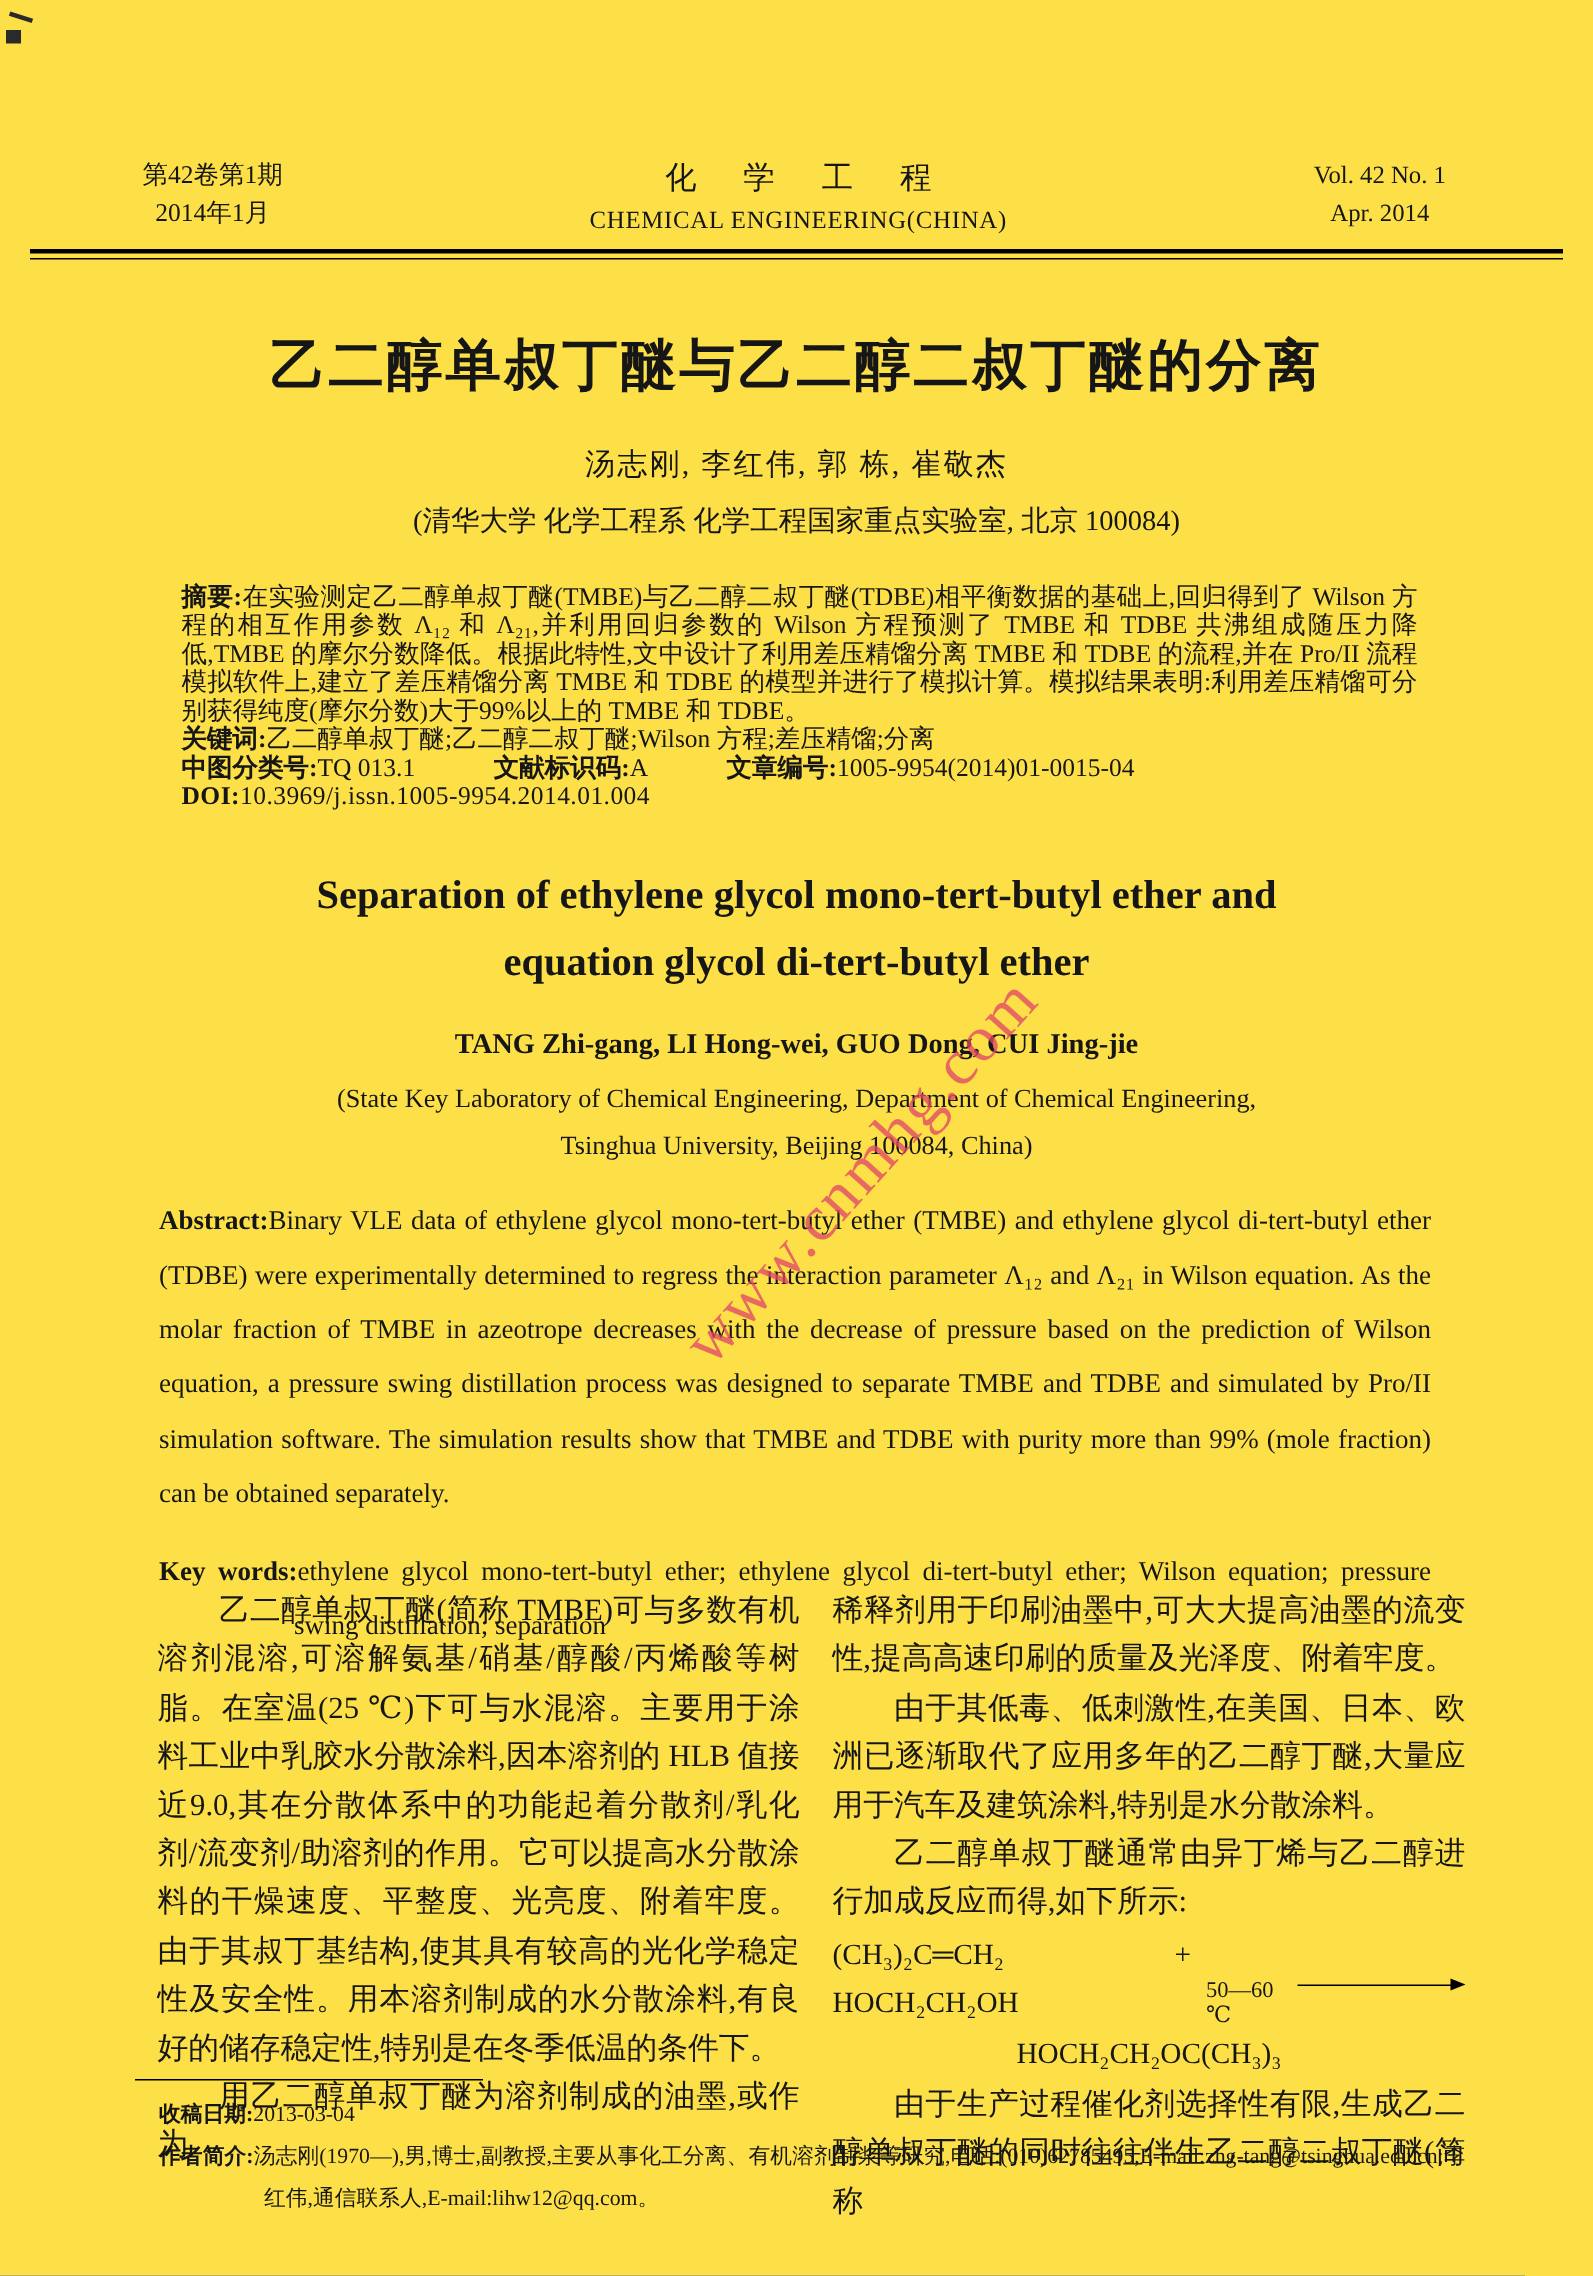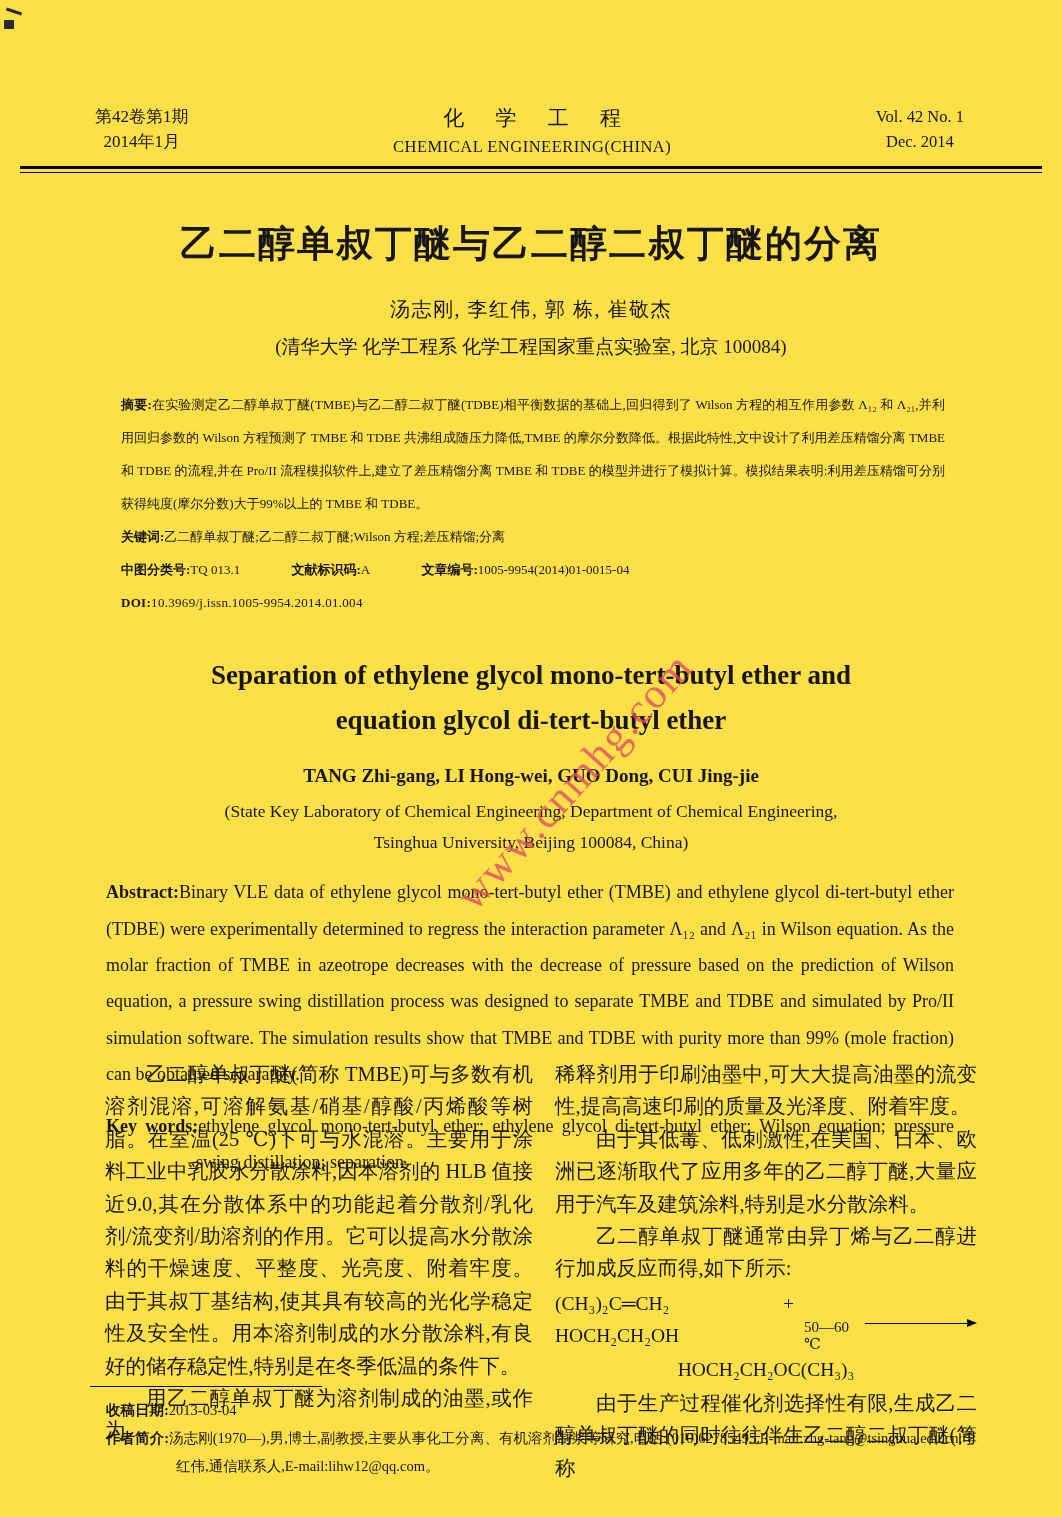--- a/index.html
+++ b/index.html
@@ -24,21 +24,21 @@
   .double-rule { margin:9px 20px 0 20px; height:3px;
     border-top:3px solid #000; border-bottom:1.5px solid #000; }
 
   
   .title-cn { text-align:center; font-size:37px; font-weight:700;
     letter-spacing:2px; margin:46px 0 0 0; }
   .authors-cn { text-align:center; font-size:20px; margin-top:27px; letter-spacing:1.5px; }
   .affil-cn { text-align:center; font-size:19px; margin-top:11px; }
 
   
-  .abstract-cn { margin:28px 117px 0 121px; font-size:13px; line-height:33px;
+  .abstract-cn { margin:28px 117px 0 121px; font-size:17px; line-height:19px;
     text-align:justify; }
   .abstract-cn p { margin:0; }
   .abstract-cn b, .lab { font-weight:700; }
   .clc-pair { margin-right:48px; }
   .abstract-cn .doi-line { letter-spacing:0.3px; }
 
   
   .title-en { text-align:center; font-weight:700; font-size:27px; line-height:45px; margin-top:34px; }
   .authors-en { text-align:center; font-weight:700; font-size:19px; margin-top:13px; }
   .affil-en { text-align:center; font-size:17.5px; line-height:31px; margin-top:9px; }
@@ -94,21 +94,21 @@
     <div class="mh-left">
       <div>第42卷第1期</div>
       <div>2014年1月</div>
     </div>
     <div class="mh-center">
       <div class="mh-cn">化 学 工 程</div>
       <div class="mh-en">CHEMICAL ENGINEERING(CHINA)</div>
     </div>
     <div class="mh-right">
       <div>Vol. 42 No. 1</div>
-      <div>Dec.  2014</div>
+      <div>Apr.  2014</div>
     </div>
   </header>
 
   <div class="double-rule"></div>
 
   <h1 class="title-cn">乙二醇单叔丁醚与乙二醇二叔丁醚的分离</h1>
   <div class="authors-cn">汤志刚, 李红伟, 郭  栋, 崔敬杰</div>
   <div class="affil-cn">(清华大学 化学工程系 化学工程国家重点实验室, 北京 100084)</div>
 
   <section class="abstract-cn">

